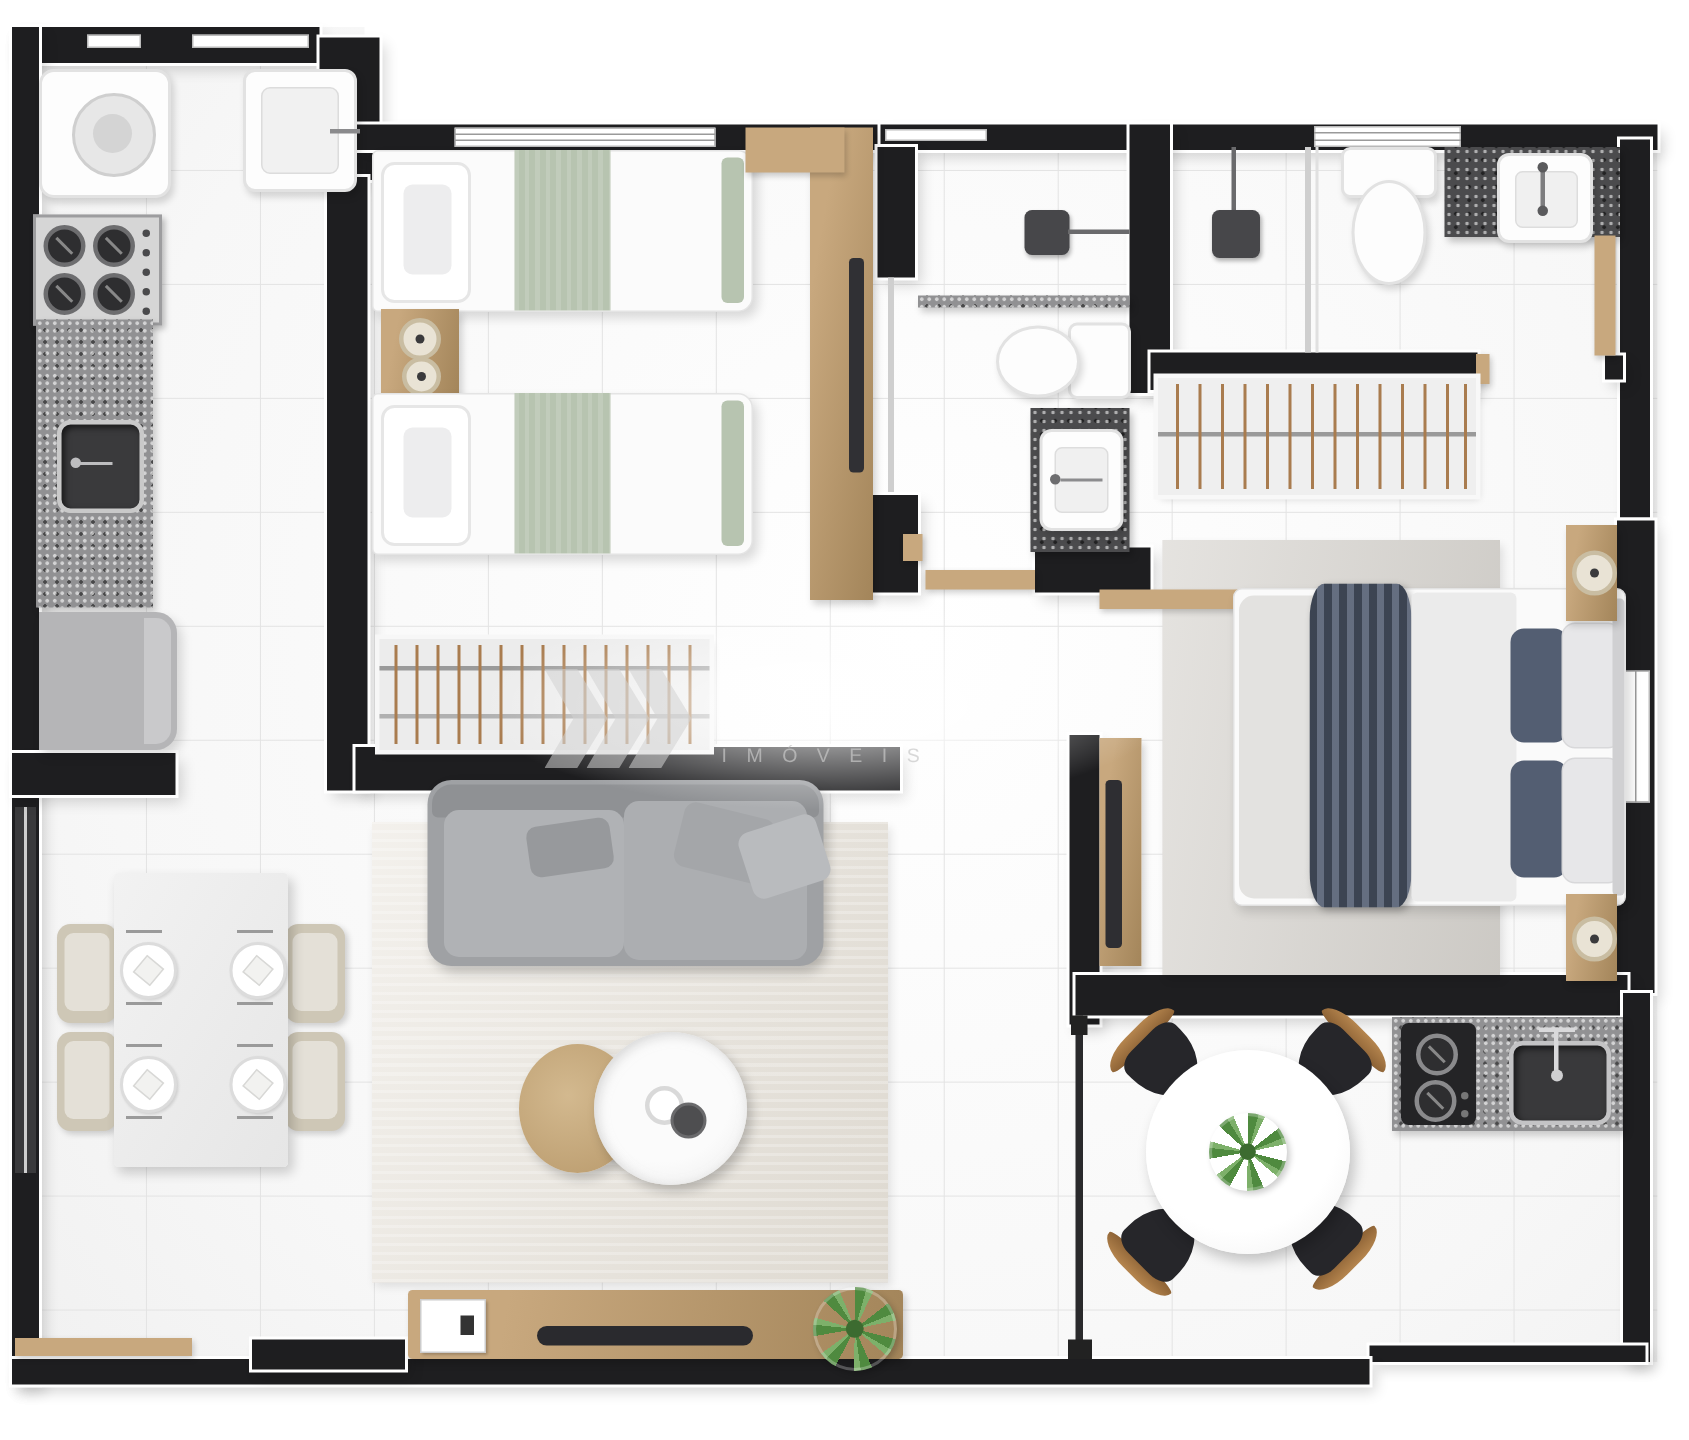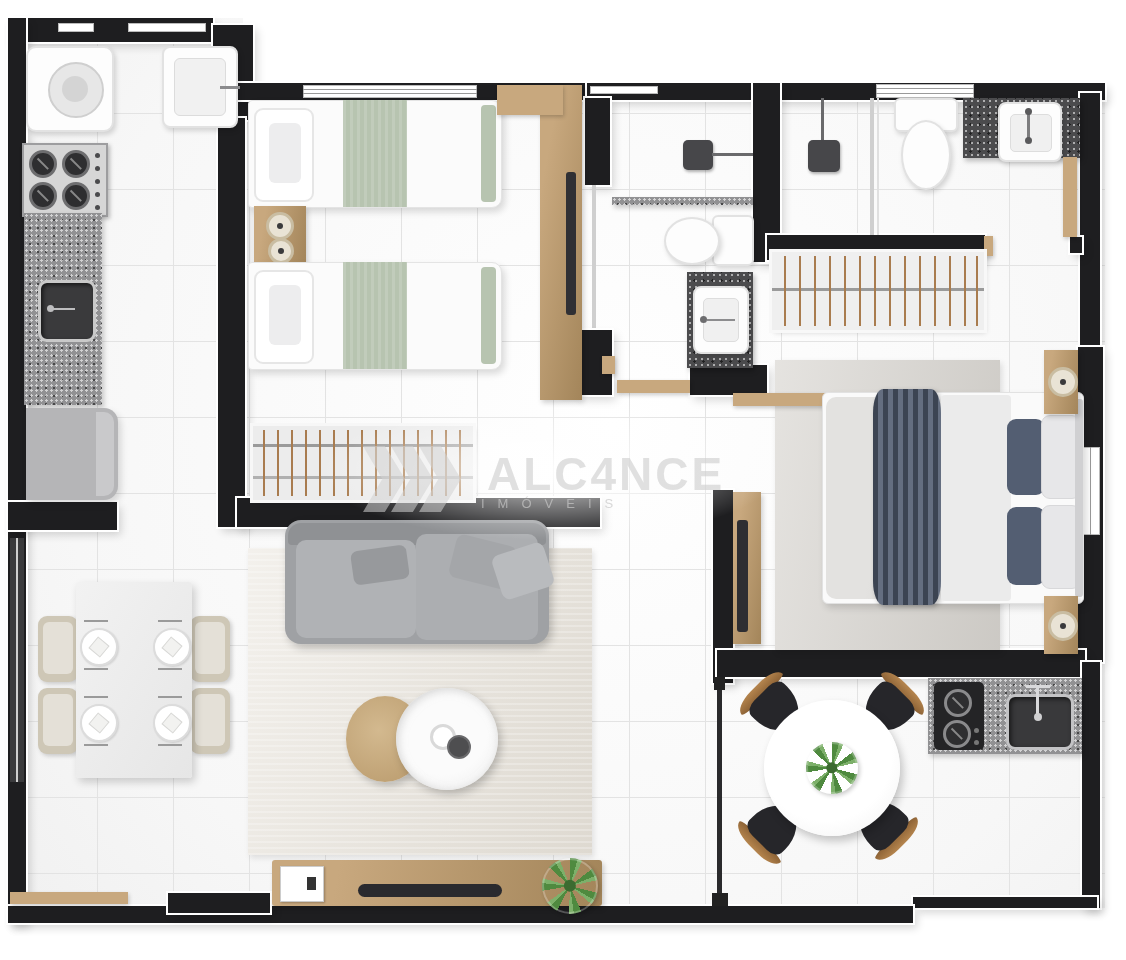--- a/index.html
+++ b/index.html
@@ -381,17 +381,16 @@
     <div class="abs circ" style="left:52px;top:23px;width:136px;height:136px;background:radial-gradient(circle at 45% 40%,#ffffff 60%,#efefef);box-shadow:3px 5px 9px rgba(0,0,0,.22);">
       <div class="plant" style="position:absolute;left:42px;top:42px;width:52px;height:52px;"></div>
     </div>
   </div>
 
   <div id="wm" class="abs" style="left:0;top:0;width:1126px;height:960px;">
     <div class="abs" style="left:320px;top:400px;width:460px;height:140px;background:radial-gradient(closest-side,rgba(255,255,255,.85),rgba(255,255,255,0));"></div>
     <div class="abs chev" style="left:363px;top:446px;width:42px;height:66px;"></div>
     <div class="abs chev" style="left:391px;top:446px;width:42px;height:66px;"></div>
     <div class="abs chev" style="left:419px;top:446px;width:42px;height:66px;"></div>
-    <div class="abs brand" style="left:487px;top:447px;">ALC4NCE</div>
     <div class="abs sub" style="left:481px;top:496px;">IMÓVEIS</div>
   </div>
 
 </div>
 
 </body></html>

